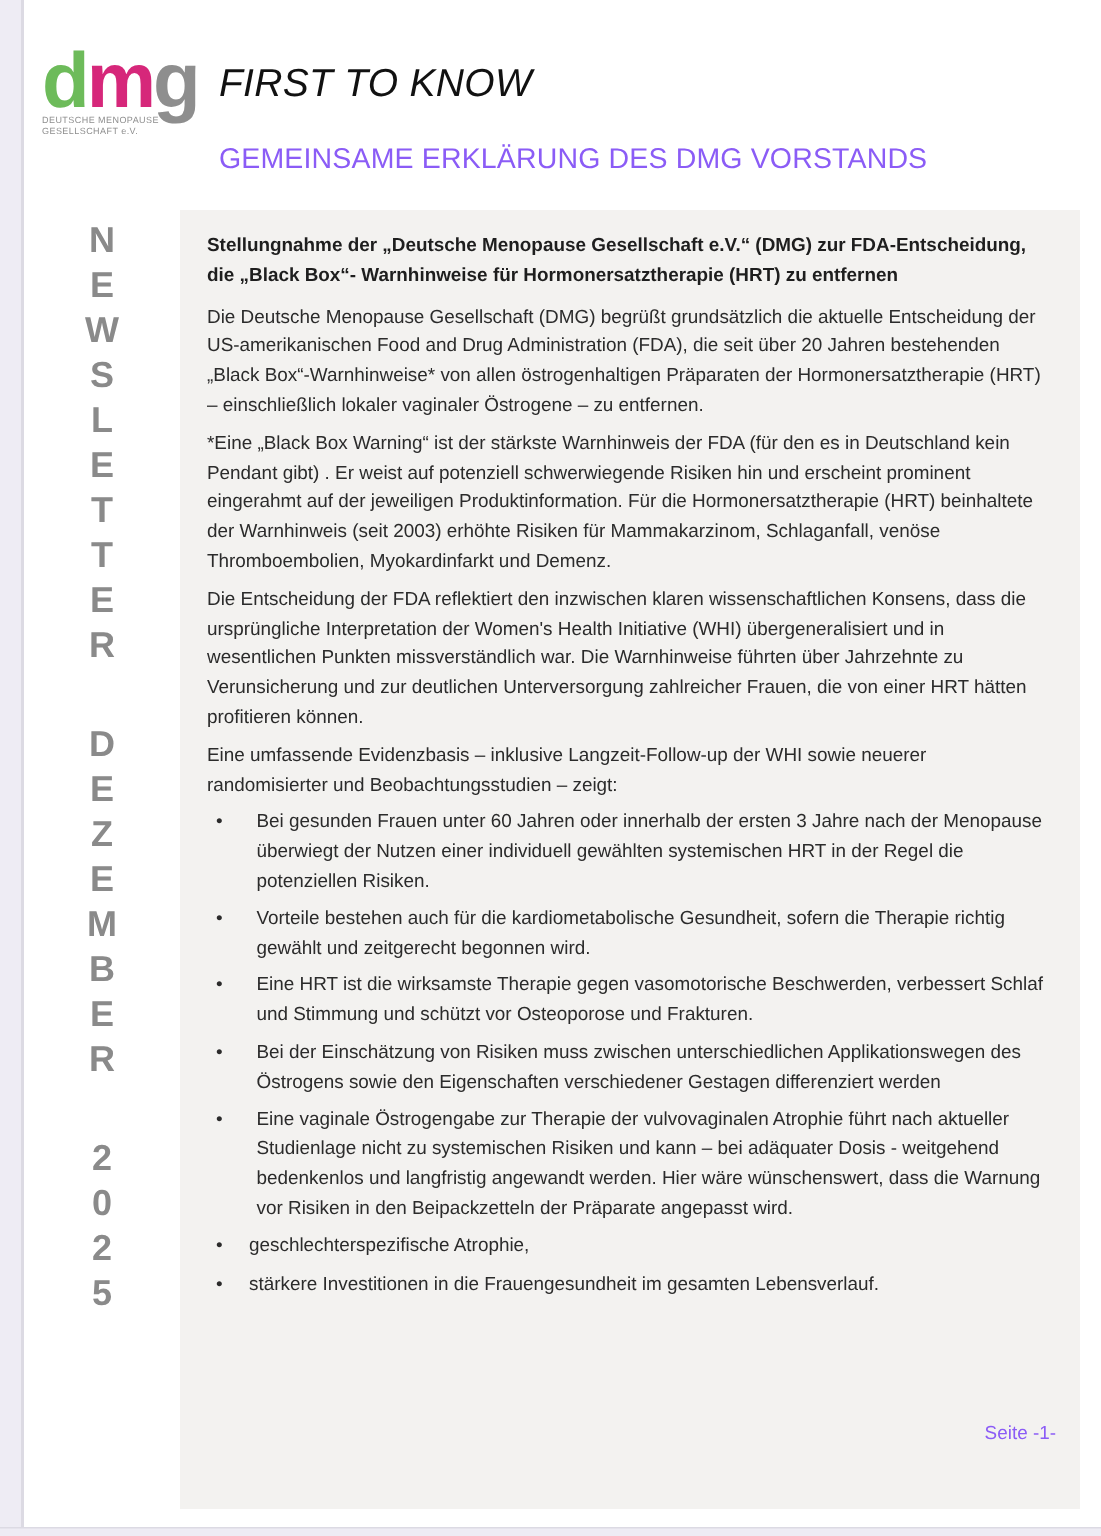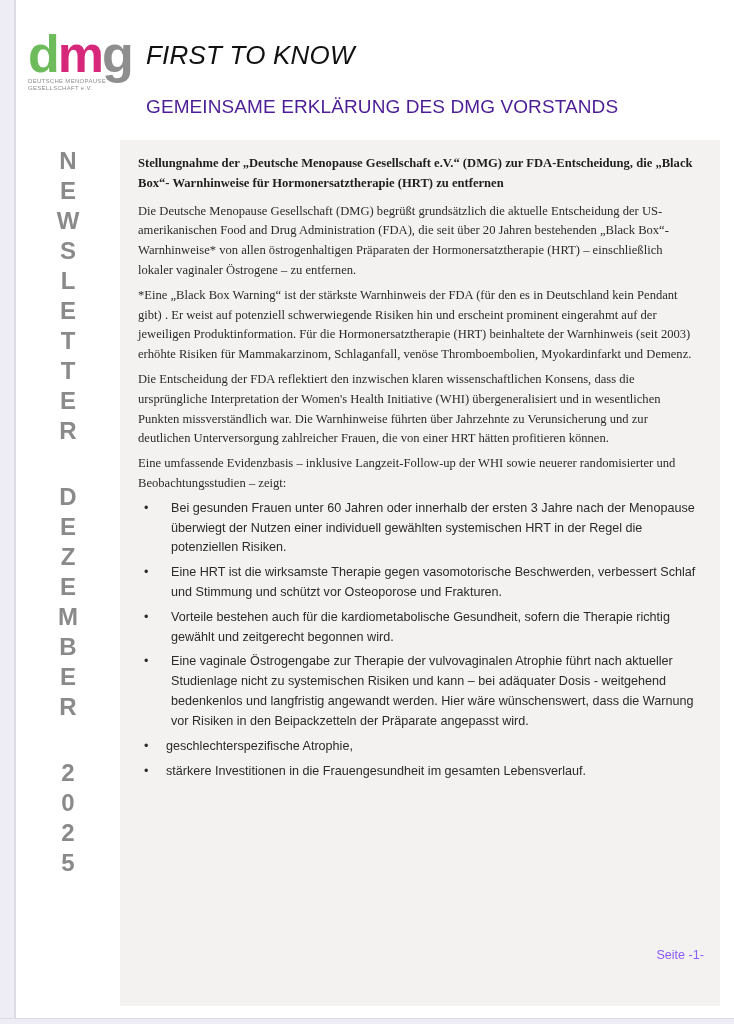--- a/index.html
+++ b/index.html
@@ -22,38 +22,38 @@
   .logo .d { color: #6dbb5a; }
   .logo .m { color: #d6277a; }
   .logo .g { color: #8e8e8e; }
   .logo .sub { font-size: 6px; line-height: 7px; color: #8e8e8e; letter-spacing: 0.3px; margin-top: 2px; }
   .header-title {
     position: absolute; left: 146px; top: 40px;
     font-size: 26px; color: #111; letter-spacing: 0.2px; font-style: italic;
   }
   .subtitle {
     position: absolute; left: 146px; top: 96px;
-    font-size: 19px; color: #4c1d95; letter-spacing: 0.1px;
+    font-size: 19px; color: #8b5cf6; letter-spacing: 0.1px;
   }
   .vertical {
     position: absolute; left: 50px; top: 146px; width: 36px;
     display: flex; flex-direction: column; align-items: center;
     font-weight: bold; font-size: 24px; color: #8a8a8a;
   }
   .vertical .ch { height: 30px; line-height: 30px; }
   .vertical .gap { height: 36px; }
   .content-box {
     position: absolute; left: 120px; top: 140px; width: 600px; height: 866px;
     background: #f3f2f0;
   }
   .inner {
     position: absolute; left: 18px; top: 14px; width: 572px;
     font-size: 12.6px; line-height: 19.8px; color: #2b2b2b;
   }
-  .inner p { margin: 0 11px 5px 0; font-family: Liberation Serif, serif; }
+  .inner p { margin: 0 11px 5px 0; }
   .lead { font-weight: bold; color: #1e1e1e; margin-bottom: 8px !important; }
   ul.bul { list-style: none; margin: 0 0 5px 0; padding: 0; }
   ul.bul li { position: relative; padding-left: 33px; margin-bottom: 5px; }
   ul.bul li::before { content: "•"; position: absolute; left: 6px; top: 0; }
   ul.bul2 li { padding-left: 28px; margin-bottom: 6px; }
   .page-num {
     position: absolute; right: 16px; bottom: 44px; font-size: 12.6px; color: #8b5cf6;
   }
 </style>
 </head>
@@ -106,22 +106,23 @@
 
 <div class="content-box">
   <div class="inner">
     <p class="lead">Stellungnahme der „Deutsche Menopause Gesellschaft e.V.“ (DMG) zur FDA-Entscheidung, die „Black Box“- Warnhinweise für Hormonersatztherapie (HRT) zu entfernen</p>
     <p>Die Deutsche Menopause Gesellschaft (DMG) begrüßt grundsätzlich die aktuelle Entscheidung der US-amerikanischen Food and Drug Administration (FDA), die seit über 20 Jahren bestehenden „Black Box“-Warnhinweise* von allen östrogenhaltigen Präparaten der Hormonersatztherapie (HRT) – einschließlich lokaler vaginaler Östrogene – zu entfernen.</p>
     <p>*Eine „Black Box Warning“ ist der stärkste Warnhinweis der FDA (für den es in Deutschland kein Pendant gibt) . Er weist auf potenziell schwerwiegende Risiken hin und erscheint prominent eingerahmt auf der jeweiligen Produktinformation. Für die Hormonersatztherapie (HRT) beinhaltete der Warnhinweis (seit 2003) erhöhte Risiken für Mammakarzinom, Schlaganfall, venöse Thromboembolien, Myokardinfarkt und Demenz.</p>
     <p>Die Entscheidung der FDA reflektiert den inzwischen klaren wissenschaftlichen Konsens, dass die ursprüngliche Interpretation der Women's Health Initiative (WHI) übergeneralisiert und in wesentlichen Punkten missverständlich war. Die Warnhinweise führten über Jahrzehnte zu Verunsicherung und zur deutlichen Unterversorgung zahlreicher Frauen, die von einer HRT hätten profitieren können.</p>
     <p>Eine umfassende Evidenzbasis – inklusive Langzeit-Follow-up der WHI sowie neuerer randomisierter und Beobachtungsstudien – zeigt:</p>
     <ul class="bul">
       <li>Bei gesunden Frauen unter 60 Jahren oder innerhalb der ersten 3 Jahre nach der Menopause überwiegt der Nutzen einer individuell gewählten systemischen HRT in der Regel die potenziellen Risiken.</li>
+      <li>Vorteile bestehen auch für die kardiometabolische Gesundheit, sofern die Therapie richtig gewählt und zeitgerecht begonnen wird.</li>
       <li>Eine HRT ist die wirksamste Therapie gegen vasomotorische Beschwerden, verbessert Schlaf und Stimmung und schützt vor Osteoporose und Frakturen.</li>
-      <li>Vorteile bestehen auch für die kardiometabolische Gesundheit, sofern die Therapie richtig gewählt und zeitgerecht begonnen wird.</li>
+      <li>Bei der Einschätzung von Risiken muss zwischen unterschiedlichen Applikationswegen des Östrogens sowie den Eigenschaften verschiedener Gestagen differenziert werden</li>
       <li>Eine vaginale Östrogengabe zur Therapie der vulvovaginalen Atrophie führt nach aktueller Studienlage nicht zu systemischen Risiken und kann – bei adäquater Dosis - weitgehend bedenkenlos und langfristig angewandt werden. Hier wäre wünschenswert, dass die Warnung vor Risiken in den Beipackzetteln der Präparate angepasst wird.</li>
     </ul>
     <ul class="bul bul2">
       <li>geschlechterspezifische Atrophie,</li>
       <li>stärkere Investitionen in die Frauengesundheit im gesamten Lebensverlauf.</li>
     </ul>
   </div>
   <div class="page-num">Seite -1-</div>
 </div>
 

